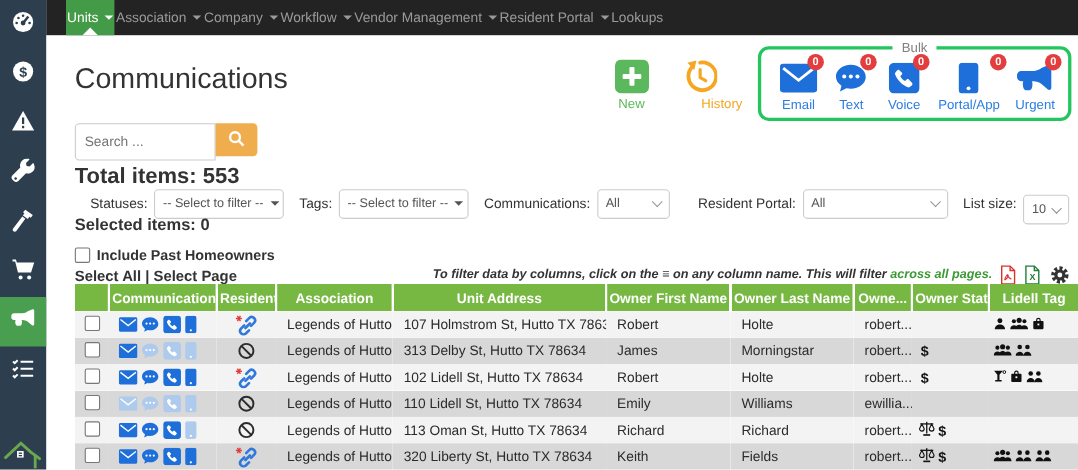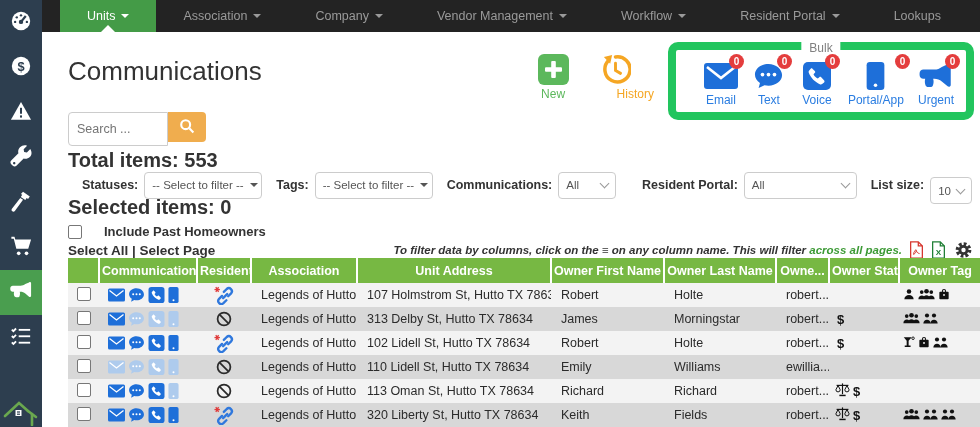--- a/index.html
+++ b/index.html
@@ -7,57 +7,57 @@
        font-family:"Liberation Sans",sans-serif;color:#333;}
   
   .sidebar{position:absolute;left:0;top:0;width:42px;height:427px;background:#2d3e4f;z-index:5;}
   .sidebar-item{width:42px;height:45px;display:flex;align-items:center;justify-content:center;cursor:pointer;}
   .sidebar-item.active{background:#4a9e4f;}
   .sidebar-item svg{width:22px;height:22px;}
   .sidebar-logo{position:absolute;bottom:1px;left:3px;width:37px;height:28px;}
   .sidebar-logo svg{width:37px;height:28px;}
   
   .topnav{position:absolute;left:42px;top:0;right:0;height:32px;background:#232323;display:flex;padding-left:18px;z-index:4;}
-  .nav-item{color:#9a9a9a;font-size:12.5px;padding:0 27px;display:flex;align-items:center;gap:6px;position:relative;cursor:pointer;white-space:nowrap;}
+  .nav-item{color:#9a9a9a;font-size:12.5px;padding:0 1px;display:flex;align-items:center;gap:6px;position:relative;cursor:pointer;white-space:nowrap;}
   .nav-item.active{background:#449b47;color:#fff;}
   .nav-item.active::after{content:"";position:absolute;bottom:0;left:50%;margin-left:-7px;
       border-left:7px solid transparent;border-right:7px solid transparent;border-bottom:7px solid #fff;}
   .caret-down{width:0;height:0;border-left:4px solid transparent;border-right:4px solid transparent;border-top:4px solid currentColor;display:inline-block;}
   
   .main{position:absolute;left:42px;top:32px;right:0;bottom:0;}
   .page-title{position:absolute;left:26px;top:24px;font-size:26px;font-weight:400;color:#333;margin:0;}
   
   .actions{position:absolute;right:6px;top:10px;display:flex;align-items:flex-start;}
   .action{text-align:center;margin-right:8px;padding-top:12px;cursor:pointer;}
   .aicon svg{width:31px;height:31px;display:block;margin:0 auto;}
   .alabel{font-size:12px;margin-top:2px;}
   .alabel.new{color:#5cb85c;}
   .alabel.hist{color:#f5a623;padding-left:40px;}
-  .bulk-box{border:8px solid #22c55e;border-radius:10px;position:relative;padding:12px 12px 5px 28px;margin-left:6px;}
+  .bulk-box{border:3px solid #22c55e;border-radius:10px;position:relative;padding:12px 12px 5px 17px;margin-left:6px;}
   .bulk-legend{position:absolute;top:-9px;left:50%;transform:translateX(-50%);background:#fff;padding:0 8px;color:#808080;font-size:12px;}
   .bulk-items{display:flex;gap:14px;}
   .bulk-item{position:relative;text-align:center;min-width:34px;cursor:pointer;}
   .bulk-item .bicon svg{height:28px;display:block;margin:0 auto;}
   .bulk-item .blabel{font-size:12px;color:#2a7de1;margin-top:3px;white-space:nowrap;}
   .badge{position:absolute;top:-8px;right:-6px;background:#e43d3d;color:#fff;border-radius:50%;
          width:15px;height:15px;font-size:10px;line-height:15px;text-align:center;font-weight:bold;z-index:2;}
   
   .search-row{position:absolute;left:26px;top:80px;display:flex;}
-  .search-input{width:100px;height:30px;border:1px solid #ccc;border-radius:4px 0 0 4px;padding:16px 8px;font-size:12.5px;
+  .search-input{width:128px;height:30px;border:1px solid #ccc;border-radius:4px 0 0 4px;padding:16px 8px;font-size:12.5px;
                 font-family:"Liberation Sans",sans-serif;color:#555;box-sizing:border-box;outline:none;}
   .search-btn{width:38px;height:30px;background:#f0ad4e;border:none;border-radius:0 4px 4px 0;cursor:pointer;display:flex;align-items:center;justify-content:center;}
   .search-btn svg{width:16px;height:16px;}
   .totals{position:absolute;left:26px;top:117px;font-size:20px;font-weight:bold;}
   .filters{position:absolute;left:26px;top:134px;right:8px;display:flex;align-items:center;font-size:12.5px;}
-  .f-label{font-weight:bold;margin-right:6px;white-space:nowrap;}
+  .f-label{font-weight:normal;margin-right:6px;white-space:nowrap;}
   .f-box{display:inline-flex;align-items:center;justify-content:space-between;border:1px solid #ccc;border-radius:4px;
          background:#fff;color:#555;font-size:11.5px;padding:0 7px;height:27px;box-sizing:border-box;cursor:pointer;gap:6px;white-space:nowrap;}
   .chev{width:6px;height:6px;border-right:1.6px solid #999;border-bottom:1.6px solid #999;transform:rotate(45deg);margin-top:-3px;display:inline-block;}
-  .selected{position:absolute;left:26px;top:164px;font-size:20px;font-weight:bold;}
-  .include-row{position:absolute;left:26px;top:192px;display:flex;align-items:center;gap:22px;font-size:13px;font-weight:bold;}
+  .selected{position:absolute;left:26px;top:164px;font-size:15px;font-weight:bold;}
+  .include-row{position:absolute;left:26px;top:192px;display:flex;align-items:center;gap:6px;font-size:13px;font-weight:bold;}
   .cbx{width:12px;height:12px;border:1.5px solid #777;border-radius:2px;background:#fff;display:inline-block;cursor:pointer;}
   .select-row{position:absolute;left:26px;top:209px;right:6px;display:flex;justify-content:space-between;align-items:center;}
   .sel-links{font-size:13.5px;font-weight:bold;white-space:nowrap;text-align:right;}
   .sel-links .lnk{cursor:pointer;}
   .note-wrap{display:flex;align-items:center;gap:4px;}
   .note{font-size:11.5px;font-style:italic;font-weight:bold;color:#333;white-space:nowrap;margin-left:24px;}
   .note .green{color:#3c9a35;}
   .exp{display:inline-flex;align-items:center;margin-left:3px;cursor:pointer;}
   .exp svg{height:18px;}
   
@@ -167,25 +167,25 @@
       </div>
       <div class="nav-item">
         <span>Association</span>
         <span class="caret-down"></span>
       </div>
       <div class="nav-item">
         <span>Company</span>
         <span class="caret-down"></span>
       </div>
       <div class="nav-item">
+        <span>Workflow</span>
+        <span class="caret-down"></span>
+      </div>
+      <div class="nav-item">
         <span>Vendor Management</span>
-        <span class="caret-down"></span>
-      </div>
-      <div class="nav-item">
-        <span>Workflow</span>
         <span class="caret-down"></span>
       </div>
       <div class="nav-item">
         <span>Resident Portal</span>
         <span class="caret-down"></span>
       </div>
       <div class="nav-item">
         <span>Lookups</span>
       </div>
     </div>
@@ -342,21 +342,21 @@
           <tr>
             <th></th>
             <th>Communications</th>
             <th>Resident</th>
             <th>Association</th>
             <th>Unit Address</th>
             <th>Owner First Name</th>
             <th>Owner Last Name</th>
             <th>Owne...</th>
             <th>Owner Stat...</th>
-            <th>Owner Tag</th>
+            <th>Lidell Tag</th>
           </tr>
         </thead>
         <tbody>
           <tr class="light">
             <td class="c-check"><span class="cbx"></span></td>
             <td class="c-comm"><span class="ci solid"><svg viewBox="0 0 34 26" width="17" height="16">
                   <rect width="34" height="26" rx="3" fill="currentColor"></rect>
                   <path d="M3 4 L17 15 L31 4" stroke="#fff" stroke-width="2.6" fill="none"></path>
                 </svg></span><span class="ci solid"><svg viewBox="0 0 32 28" width="17" height="16">
                   <path d="M16 1.5C8.3 1.5 2 6.4 2 12.5c0 3.5 2 6.6 5.2 8.6L5.8 26.5l6-2.9c1.4.3 2.8.4 4.2.4 7.7 0 14-4.9 14-11S23.7 1.5 16 1.5z" fill="currentColor"></path>

